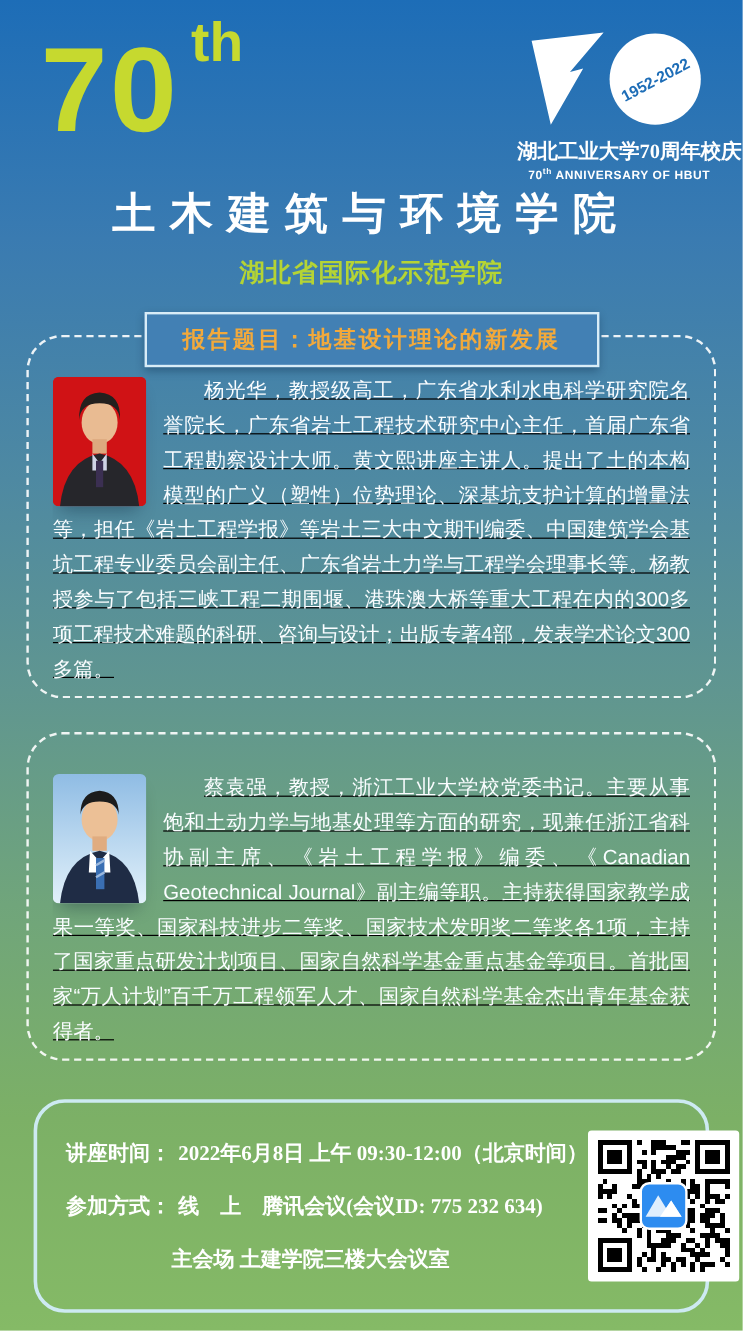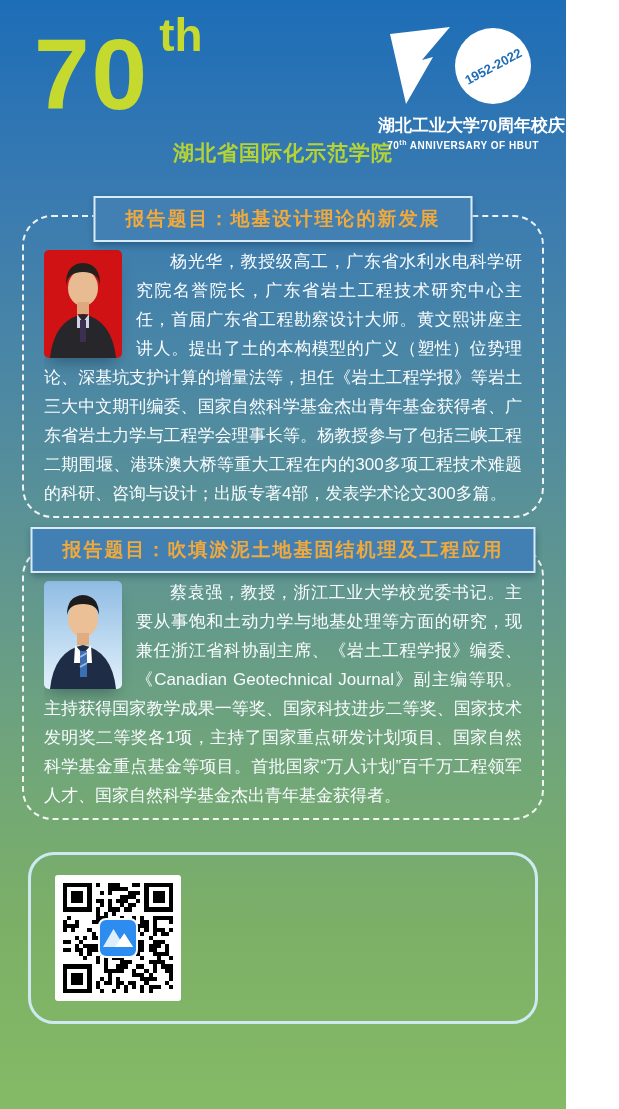--- a/index.html
+++ b/index.html
@@ -1,35 +1,35 @@
 <!DOCTYPE html>
 <html><head>
 <meta charset="utf-8">
 <style>
   html,body{margin:0;padding:0;}
   body{width:619px;height:1109px;overflow:hidden;font-family:"Liberation Sans","DejaVu Sans",sans-serif;}
-  .poster{position:relative;width:566px;height:1109px;
+  .poster{position:relative;width:619px;height:1109px;
     background:linear-gradient(180deg,#1d6db7 0%,#3a7bb1 18%,#4e89a2 36%,#609690 52%,#70a57b 68%,#7cb066 84%,#85ba66 100%);}
   
   .header{position:relative;height:128px;}
   .big70{position:absolute;left:34px;top:12px;color:#c6d92f;font-weight:800;line-height:1;}
   .big70 .num{font-size:100px;letter-spacing:2px;font-family:"Liberation Sans",sans-serif;}
   .big70 sup{font-size:46px;font-weight:800;vertical-align:58px;margin-left:10px;}
   .logo{position:absolute;right:18px;top:26px;width:170px;text-align:center;color:#fff;}
   .logo-cn{font-size:17px;font-weight:700;margin-top:4px;white-space:nowrap;font-family:"Liberation Serif","DejaVu Serif",serif;}
   .logo-en{font-size:10px;font-weight:700;letter-spacing:.5px;margin-top:2px;font-family:"Liberation Sans",sans-serif;}
   .logo-en sup{font-size:7px;}
   
   .college-title{margin-top:26px;text-align:center;color:#ffffff;font-size:36px;font-weight:700;
     letter-spacing:12px;font-family:"Liberation Serif","DejaVu Serif",serif;}
   .subtitle{text-align:center;color:#b5d434;font-size:21px;font-weight:700;line-height:30px;letter-spacing:1px;}
   .subtitle.first{margin-top:10px;}
   
-  .card{position:relative;margin:47px 22px 0;border:2px dashed rgba(255,255,255,.9);
-    border-radius:30px;padding:30px 20px 8px;}
+  .card{position:relative;margin:36px 22px 0;border:2px dashed rgba(255,255,255,.9);
+    border-radius:30px;padding:30px 20px 8px;text-decoration:underline;}
   .card.second{margin-top:28px;}
   .banner{position:absolute;top:-21px;left:50%;transform:translateX(-50%);
     background:#4280b4;border:2px solid #d8ecf7;box-shadow:0 3px 7px rgba(0,30,60,.35);
     padding:8px 30px;white-space:nowrap;}
   .banner span{color:#f2a93b;font-size:19px;font-weight:700;letter-spacing:2px;
     font-family:"Liberation Serif","DejaVu Serif",serif;}
   .bio{overflow:hidden;}
   .bio p{margin:0;font-size:17px;line-height:29px;color:#fafdff;text-align:justify;text-indent:2em;}
   .portrait{float:left;width:78px;height:108px;margin:3px 14px 4px 0;border-radius:5px;overflow:hidden;
     box-shadow:0 10px 14px -6px rgba(0,20,40,.35);}
@@ -60,46 +60,44 @@
       <svg width="150" height="80" viewBox="0 0 150 80">
         <polygon points="2,8 62,1 34,34 45,31 18,78" fill="#ffffff"></polygon>
         <circle cx="105" cy="40" r="38" fill="#ffffff"></circle>
         <text x="105" y="45" font-size="13" font-weight="bold" fill="#1d6db7" text-anchor="middle" transform="rotate(-28 105 40)">1952-2022</text>
       </svg>
       <div class="logo-cn">湖北工业大学70周年校庆</div>
       <div class="logo-en"><span>70</span><sup>th</sup><span> ANNIVERSARY OF HBUT</span></div>
     </div>
   </div>
 
+  <div class="college-title">土木建筑与环境学院</div>
   <div class="subtitle first">湖北省国际化示范学院</div>
 
   <section class="card">
     <div class="banner">
       <span>报告题目：地基设计理论的新发展</span>
     </div>
     <div class="bio">
       <div class="portrait">
         <svg viewBox="0 0 78 108">
           <rect width="78" height="108" fill="#d01215"></rect>
           <ellipse cx="39" cy="38" rx="15" ry="18" fill="#e9bb92"></ellipse>
           <path d="M22,36 Q21,14 39,13 Q57,14 56,36 Q55,22 39,22 Q23,22 22,36 Z" fill="#23201e"></path>
           <rect x="33" y="52" width="12" height="12" fill="#dda97e"></rect>
           <path d="M6,108 Q10,70 39,64 Q68,70 72,108 Z" fill="#26262b"></path>
           <polygon points="33,64 39,72 45,64 45,78 33,78" fill="#cfd4e6"></polygon>
           <rect x="36" y="70" width="6" height="22" fill="#3b2f52"></rect>
         </svg>
       </div>
-      <p>杨光华，教授级高工，广东省水利水电科学研究院名誉院长，广东省岩土工程技术研究中心主任，首届广东省工程勘察设计大师。黄文熙讲座主讲人。提出了土的本构模型的广义（塑性）位势理论、深基坑支护计算的增量法等，担任《岩土工程学报》等岩土三大中文期刊编委、国家自然科学基金杰出青年基金获得者、广东省岩土力学与工程学会理事长等。杨教授参与了包括三峡工程二期围堰、港珠澳大桥等重大工程在内的300多项工程技术难题的科研、咨询与设计；出版专著4部，发表学术论文300多篇。</p>
+      <p>杨光华，教授级高工，广东省水利水电科学研究院名誉院长，广东省岩土工程技术研究中心主任，首届广东省工程勘察设计大师。黄文熙讲座主讲人。提出了土的本构模型的广义（塑性）位势理论、深基坑支护计算的增量法等，担任《岩土工程学报》等岩土三大中文期刊编委、中国建筑学会基坑工程专业委员会副主任、广东省岩土力学与工程学会理事长等。杨教授参与了包括三峡工程二期围堰、港珠澳大桥等重大工程在内的300多项工程技术难题的科研、咨询与设计；出版专著4部，发表学术论文300多篇。</p>
     </div>
   </section>
 
   <section class="card second">
-    <div class="banner">
-      <span>报告题目：吹填淤泥土地基固结机理及工程应用</span>
-    </div>
     <div class="bio">
       <div class="portrait">
         <svg viewBox="0 0 78 108">
           <defs>
             <linearGradient id="p2bg" x1="0" y1="0" x2="0" y2="1">
               <stop offset="0" stop-color="#8fbce4"></stop>
                 <stop offset="1" stop-color="#e2f1fa"></stop>
             </linearGradient>
           </defs>
           <rect width="78" height="108" fill="url(#p2bg)"></rect>
@@ -111,20 +109,31 @@
           <rect x="36" y="70" width="7" height="26" fill="#3a6fb3"></rect>
           <line x1="36" y1="76" x2="43" y2="72" stroke="#9cb8dd" stroke-width="2"></line>
           <line x1="36" y1="86" x2="43" y2="82" stroke="#9cb8dd" stroke-width="2"></line>
         </svg>
       </div>
       <p>蔡袁强，教授，浙江工业大学校党委书记。主要从事饱和土动力学与地基处理等方面的研究，现兼任浙江省科协副主席、《岩土工程学报》编委、《Canadian Geotechnical Journal》副主编等职。主持获得国家教学成果一等奖、国家科技进步二等奖、国家技术发明奖二等奖各1项，主持了国家重点研发计划项目、国家自然科学基金重点基金等项目。首批国家“万人计划”百千万工程领军人才、国家自然科学基金杰出青年基金获得者。</p>
     </div>
   </section>
 
   <section class="info-box">
+    <div class="info-lines">
+      <div class="info-line">
+        <span class="lbl">讲座时间：</span><span>2022年6月8日 上午 09:30-12:00（北京时间）</span>
+      </div>
+      <div class="info-line">
+        <span class="lbl">参加方式：</span><span>线　上　腾讯会议(会议ID: 775 232 634)</span>
+      </div>
+      <div class="info-line indent">
+        <span>主会场 土建学院三楼大会议室</span>
+      </div>
+    </div>
     <div class="qr">
       <svg id="qr-svg" viewBox="0 0 29 29" shape-rendering="crispEdges">
           <rect x="0" y="0" width="29" height="29" fill="#ffffff"></rect>
           <rect x="9" y="1" width="1" height="1" fill="#000"></rect>
           <rect x="12" y="1" width="1" height="1" fill="#000"></rect>
           <rect x="13" y="1" width="1" height="1" fill="#000"></rect>
           <rect x="14" y="1" width="1" height="1" fill="#000"></rect>
           <rect x="18" y="1" width="1" height="1" fill="#000"></rect>
           <rect x="19" y="1" width="1" height="1" fill="#000"></rect>
           <rect x="12" y="2" width="1" height="1" fill="#000"></rect>

